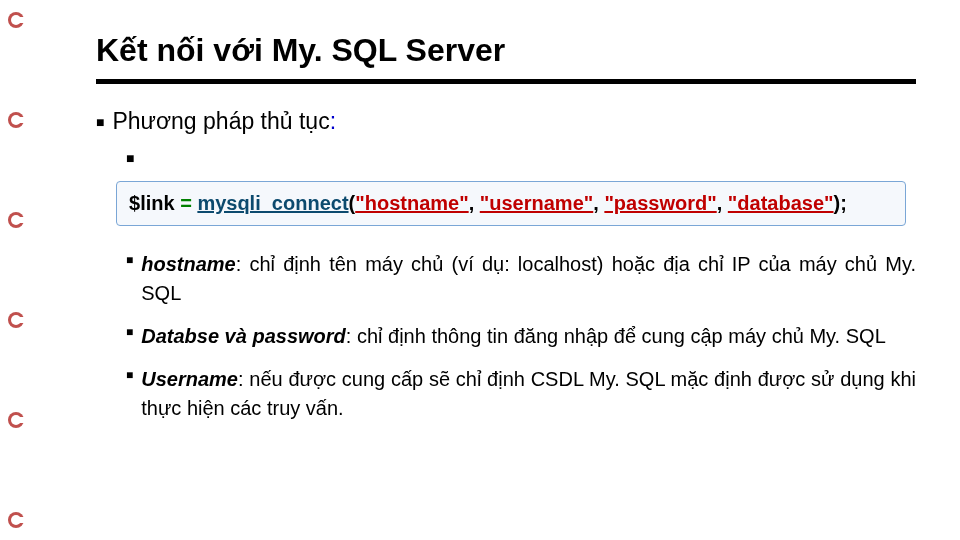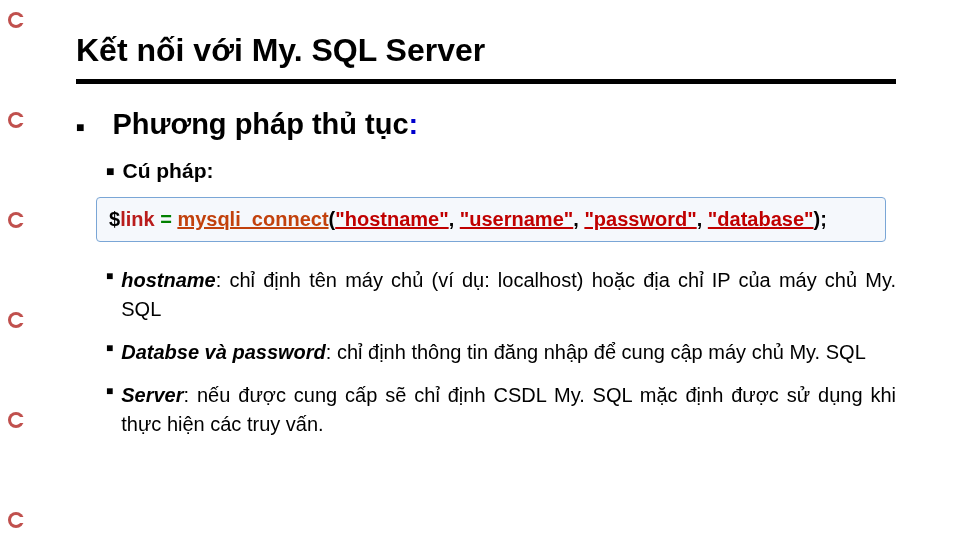--- a/index.html
+++ b/index.html
@@ -20,21 +20,21 @@
   }
   .lb {
     position: absolute;
     left: 6px;
     width: 20px;
     height: 20px;
   }
   .lb svg { display: block; }
   .content {
     position: absolute;
-    left: 76px;
+    left: 96px;
     top: 32px;
     width: 820px;
   }
   .title {
     font-size: 32px;
     font-weight: bold;
     color: #000;
     padding-bottom: 8px;
   }
   .title-underline {
@@ -45,23 +45,22 @@
     margin-bottom: 24px;
   }
   .h2-row {
     display: flex;
     align-items: baseline;
     gap: 8px;
     margin-bottom: 18px;
   }
   .sqb { font-size: 14px; color: #000; line-height: 1; position: relative; top: -2px;}
   .h2 {
-    font-size: 29px;
-    font-weight: bold;
-    margin-left: 20px;
+    font-size: 23px;
+    font-weight: normal;
   }
   .h2 .blk { color: #000; }
   .h2 .blue { color: #0000cc; }
   .h3-row {
     display: flex;
     align-items: baseline;
     gap: 8px;
     margin-left: 30px;
     margin-bottom: 14px;
   }
@@ -77,23 +76,23 @@
     border-radius: 4px;
     background: #f5f8fc;
     padding: 10px 12px;
     font-size: 20px;
     font-weight: bold;
     color: #000;
     margin-bottom: 24px;
     white-space: nowrap;
   }
   .codebox .dollar { color: #000; }
-  .codebox .link { color: #b91c1c; }
+  .codebox .link { color: #000000; }
   .codebox .eq { color: #008000; }
-  .codebox .fn { color: #c2410c; text-decoration: underline; margin-top: 27px; }
+  .codebox .fn { color: #0c4a6e; text-decoration: underline; margin-top: 27px; }
   .codebox .paren { color: #000; }
   .codebox .str { color: #c00000; text-decoration: underline; }
   .codebox .comma { color: #000; }
   .desc-list { margin-left: 30px; }
   .desc-item {
     display: flex;
     gap: 8px;
     margin-bottom: 14px;
   }
   .desc-item .sqb { flex: 0 0 auto; font-size: 12px; top: 4px;}
@@ -157,32 +156,31 @@
   <div class="title">Kết nối với My. SQL Server</div>
   <div class="title-underline"></div>
 
   <div class="h2-row">
     <span class="sqb">■</span>
     <span class="h2"><span class="blk">Phương pháp thủ tục</span><span class="blue">:</span></span>
   </div>
 
   <div class="h3-row">
     <span class="sqb">■</span>
-    <span class="h3">Cú pháp:</span>
   </div>
 
   <div class="codebox"><span class="dollar">$</span><span class="link">link</span><span class="eq"> = </span><span class="fn">mysqli_connect</span><span class="paren">(</span><span class="str">"hostname"</span><span class="comma">, </span><span class="str">"username"</span><span class="comma">, </span><span class="str">"password"</span><span class="comma">, </span><span class="str">"database"</span><span class="paren">);</span></div>
 
   <div class="desc-list">
     <div class="desc-item">
       <span class="sqb">■</span>
       <div class="desc-text"><span class="lead">hostname</span><span>: chỉ định tên máy chủ (ví dụ: localhost) hoặc địa chỉ IP của máy chủ My. SQL</span></div>
     </div>
     <div class="desc-item">
       <span class="sqb">■</span>
       <div class="desc-text"><span class="lead">Databse và password</span><span>: chỉ định thông tin đăng nhập để cung cập máy chủ My. SQL</span></div>
     </div>
     <div class="desc-item">
       <span class="sqb">■</span>
-      <div class="desc-text"><span class="lead">Server</span><span>: nếu được cung cấp sẽ chỉ định CSDL My. SQL mặc định được sử dụng khi thực hiện các truy vấn.</span></div>
+      <div class="desc-text"><span class="lead">Username</span><span>: nếu được cung cấp sẽ chỉ định CSDL My. SQL mặc định được sử dụng khi thực hiện các truy vấn.</span></div>
     </div>
   </div>
 </div>
 
 </body></html>

